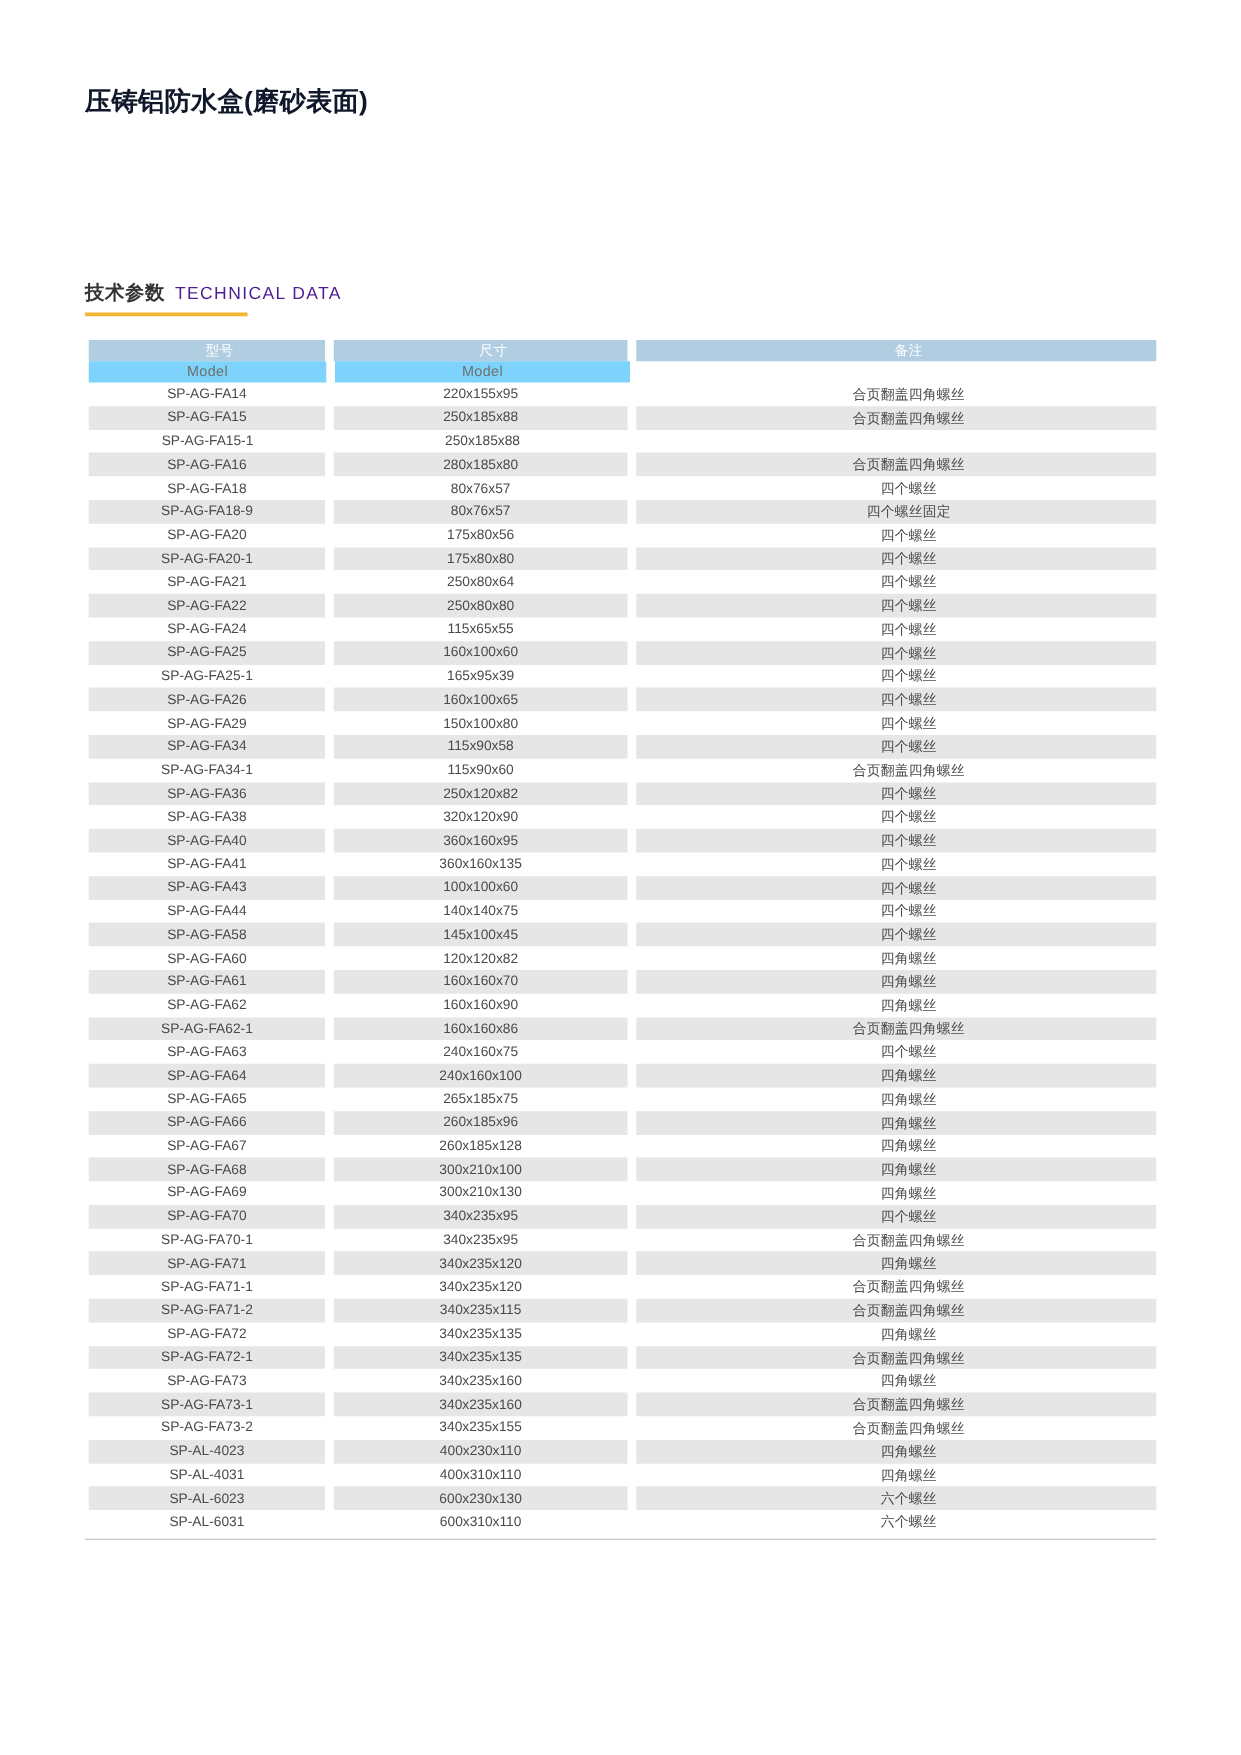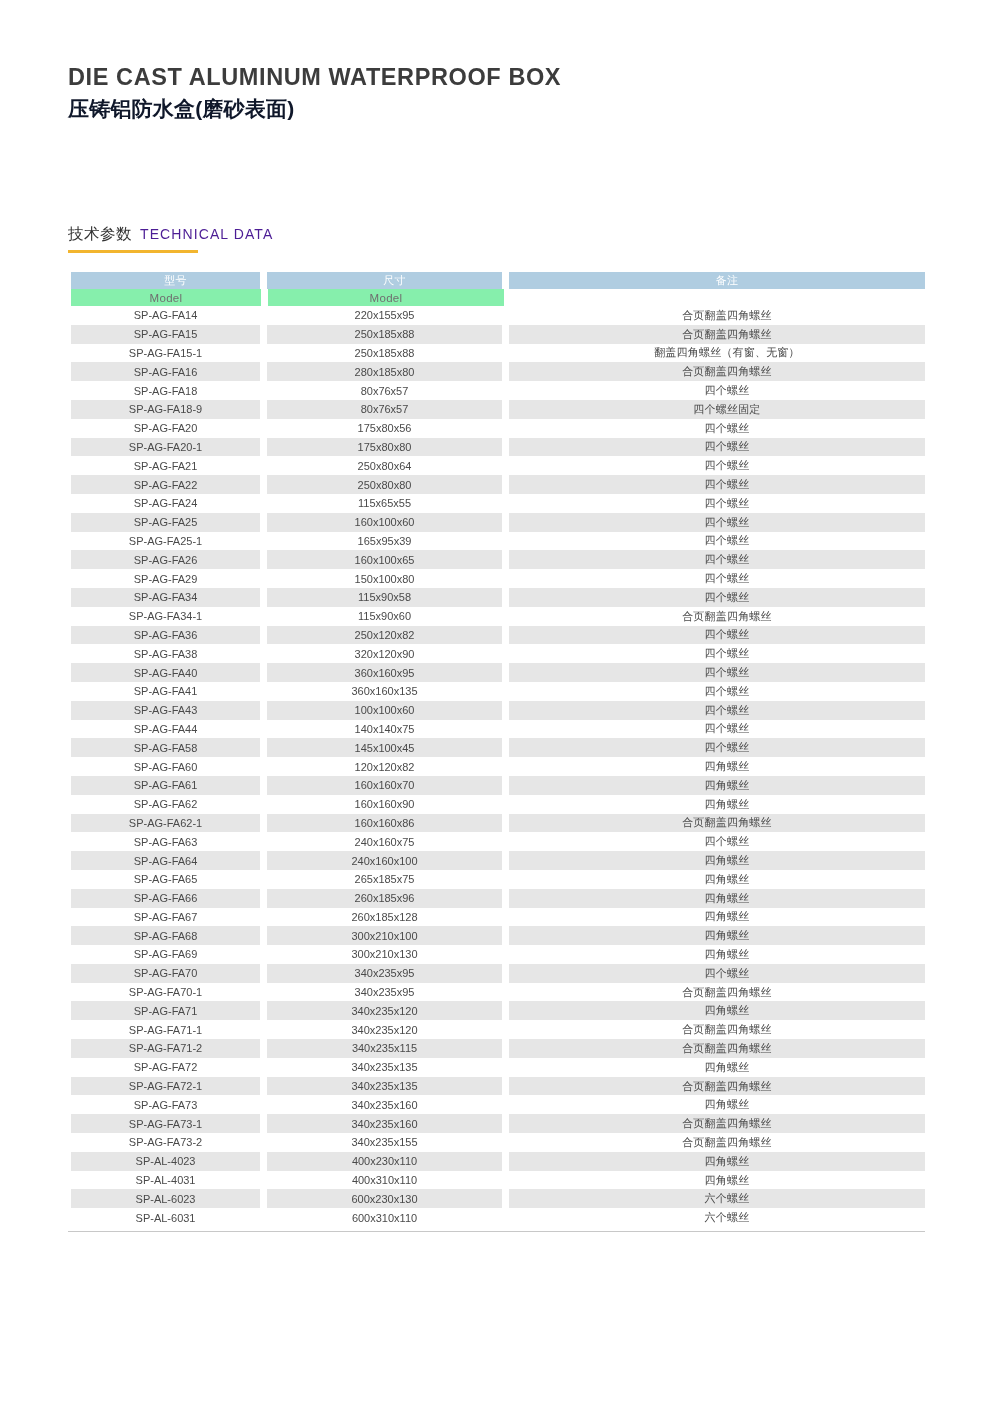--- a/index.html
+++ b/index.html
@@ -55,21 +55,21 @@
     top: 224px;
     width: 400px;
   }
   .section-head-row {
     display: flex;
     align-items: baseline;
     white-space: nowrap;
   }
   .section-cn {
     font-size: 15.5px;
-    font-weight: normal;
+    font-weight: bold;
     color: #333333;
     letter-spacing: 0.5px;
   }
   .section-en {
     font-size: 14px;
     color: #4c1d95;
     margin-left: 8px;
     letter-spacing: 1.1px;
   }
   .section-rule {
@@ -108,21 +108,21 @@
   .c-remark { width: 418px; margin-left: 7px; }
 
   
   .hdr-cn .cell {
     background: #b0cde1;
     color: #ffffff;
     font-size: 11.5px;
     letter-spacing: 0.5px;
   }
   .hdr-en .cell {
-    background: #86efac;
+    background: #7dd3fc;
     color: #6f6f6f;
     font-size: 11.5px;
     letter-spacing: 0.3px;
   }
 
   
   .drow .cell { color: #4a4a4a; }
   .drow.alt .cell { background: #e6e6e6; }
   .drow.plain .cell { background: transparent; }
 
@@ -134,21 +134,20 @@
     background: #c8c8c8;
     margin-top: 4px;
   }
 </style>
 </head>
 <body>
 
 <div class="page">
 
   <div class="title-block">
-    <div class="title-en">DIE CAST ALUMINUM WATERPROOF BOX</div>
     <div class="title-cn">压铸铝防水盒(磨砂表面)</div>
   </div>
 
   <div class="section-head">
     <div class="section-head-row">
       <span class="section-cn">技术参数</span>
       <span class="section-en">TECHNICAL DATA</span>
     </div>
     <div class="section-rule"></div>
   </div>
@@ -173,21 +172,20 @@
           <div class="cell c-remark cn">合页翻盖四角螺丝</div>
         </div>
         <div class="trow drow alt">
           <div class="cell c-model">SP-AG-FA15</div>
           <div class="cell c-size">250x185x88</div>
           <div class="cell c-remark cn">合页翻盖四角螺丝</div>
         </div>
         <div class="trow drow plain">
           <div class="cell c-model">SP-AG-FA15-1</div>
           <div class="cell c-size">250x185x88</div>
-          <div class="cell c-remark cn">翻盖四角螺丝（有窗、无窗）</div>
         </div>
         <div class="trow drow alt">
           <div class="cell c-model">SP-AG-FA16</div>
           <div class="cell c-size">280x185x80</div>
           <div class="cell c-remark cn">合页翻盖四角螺丝</div>
         </div>
         <div class="trow drow plain">
           <div class="cell c-model">SP-AG-FA18</div>
           <div class="cell c-size">80x76x57</div>
           <div class="cell c-remark cn">四个螺丝</div>

